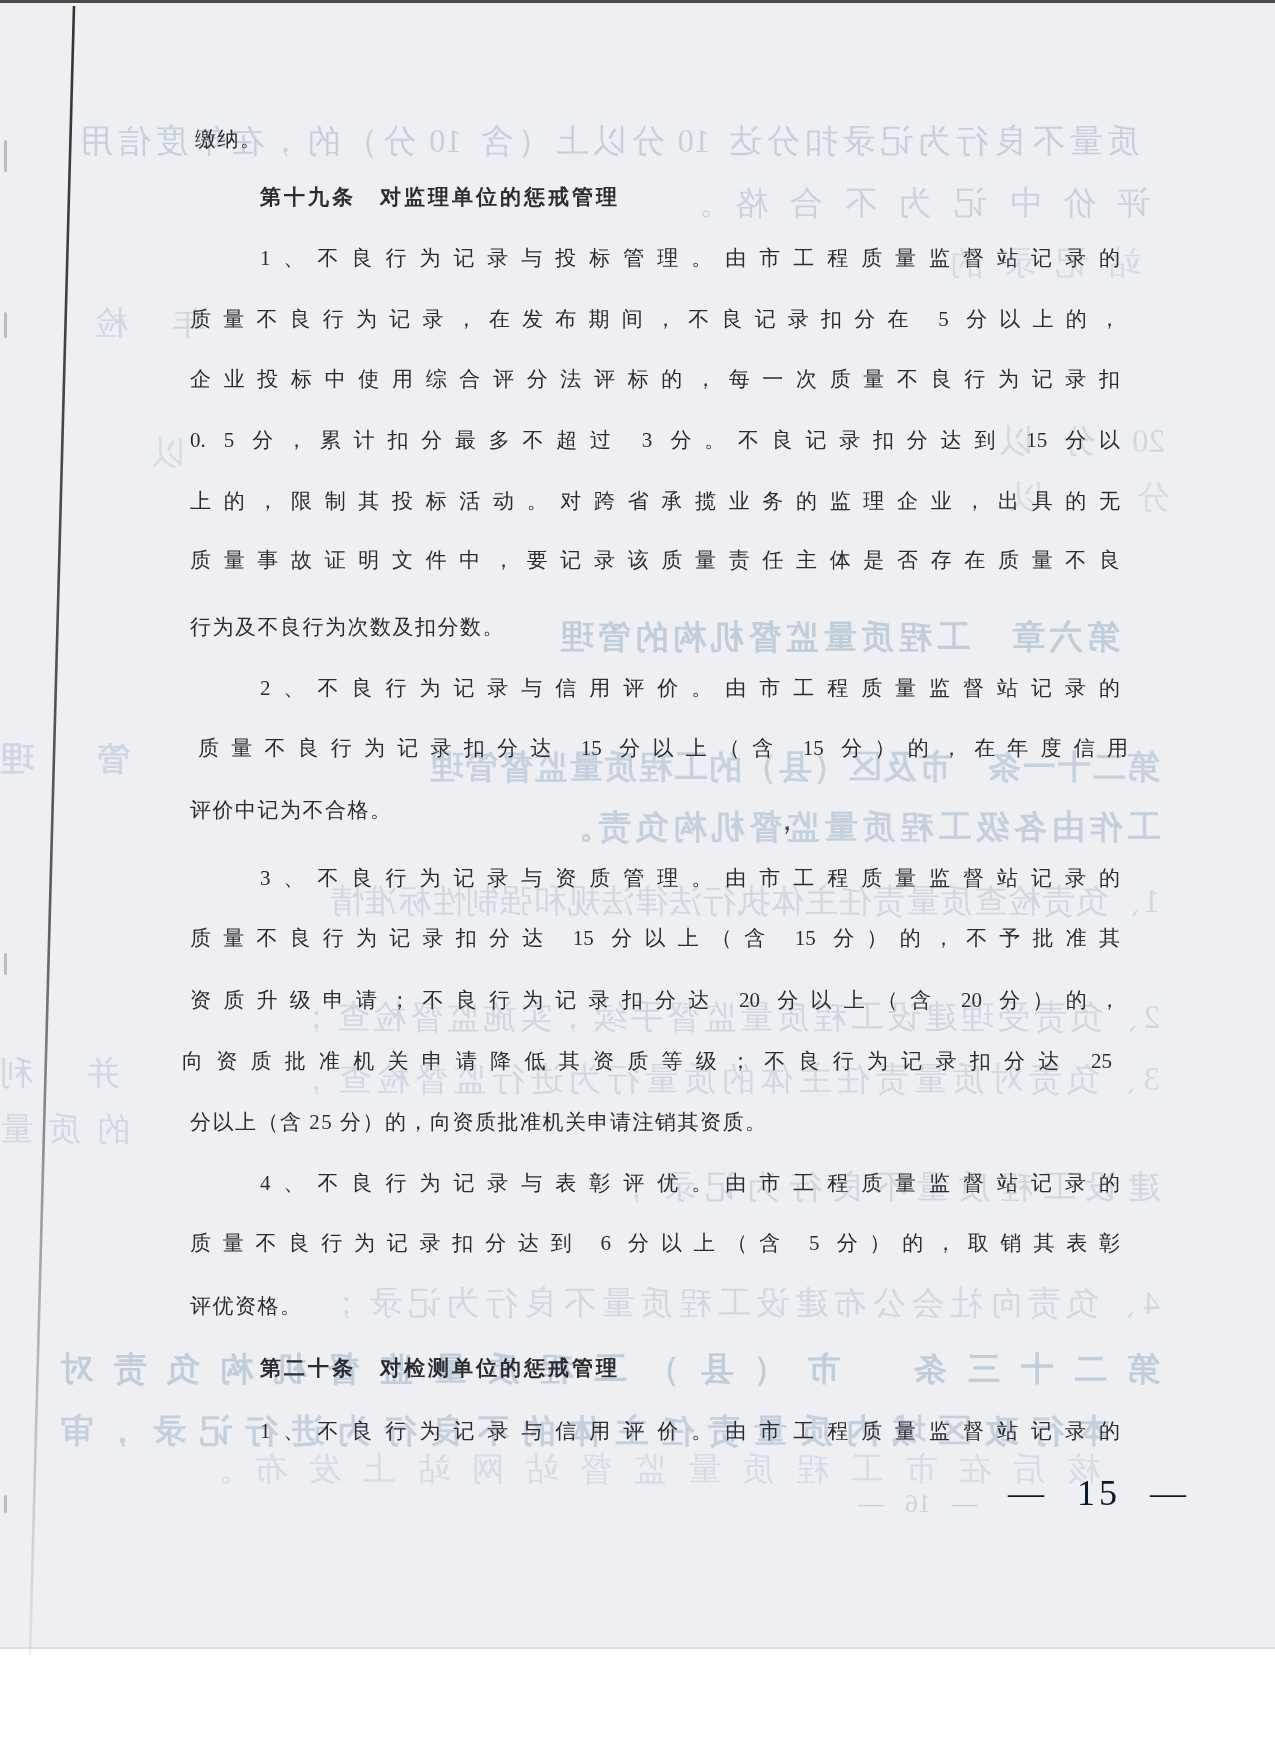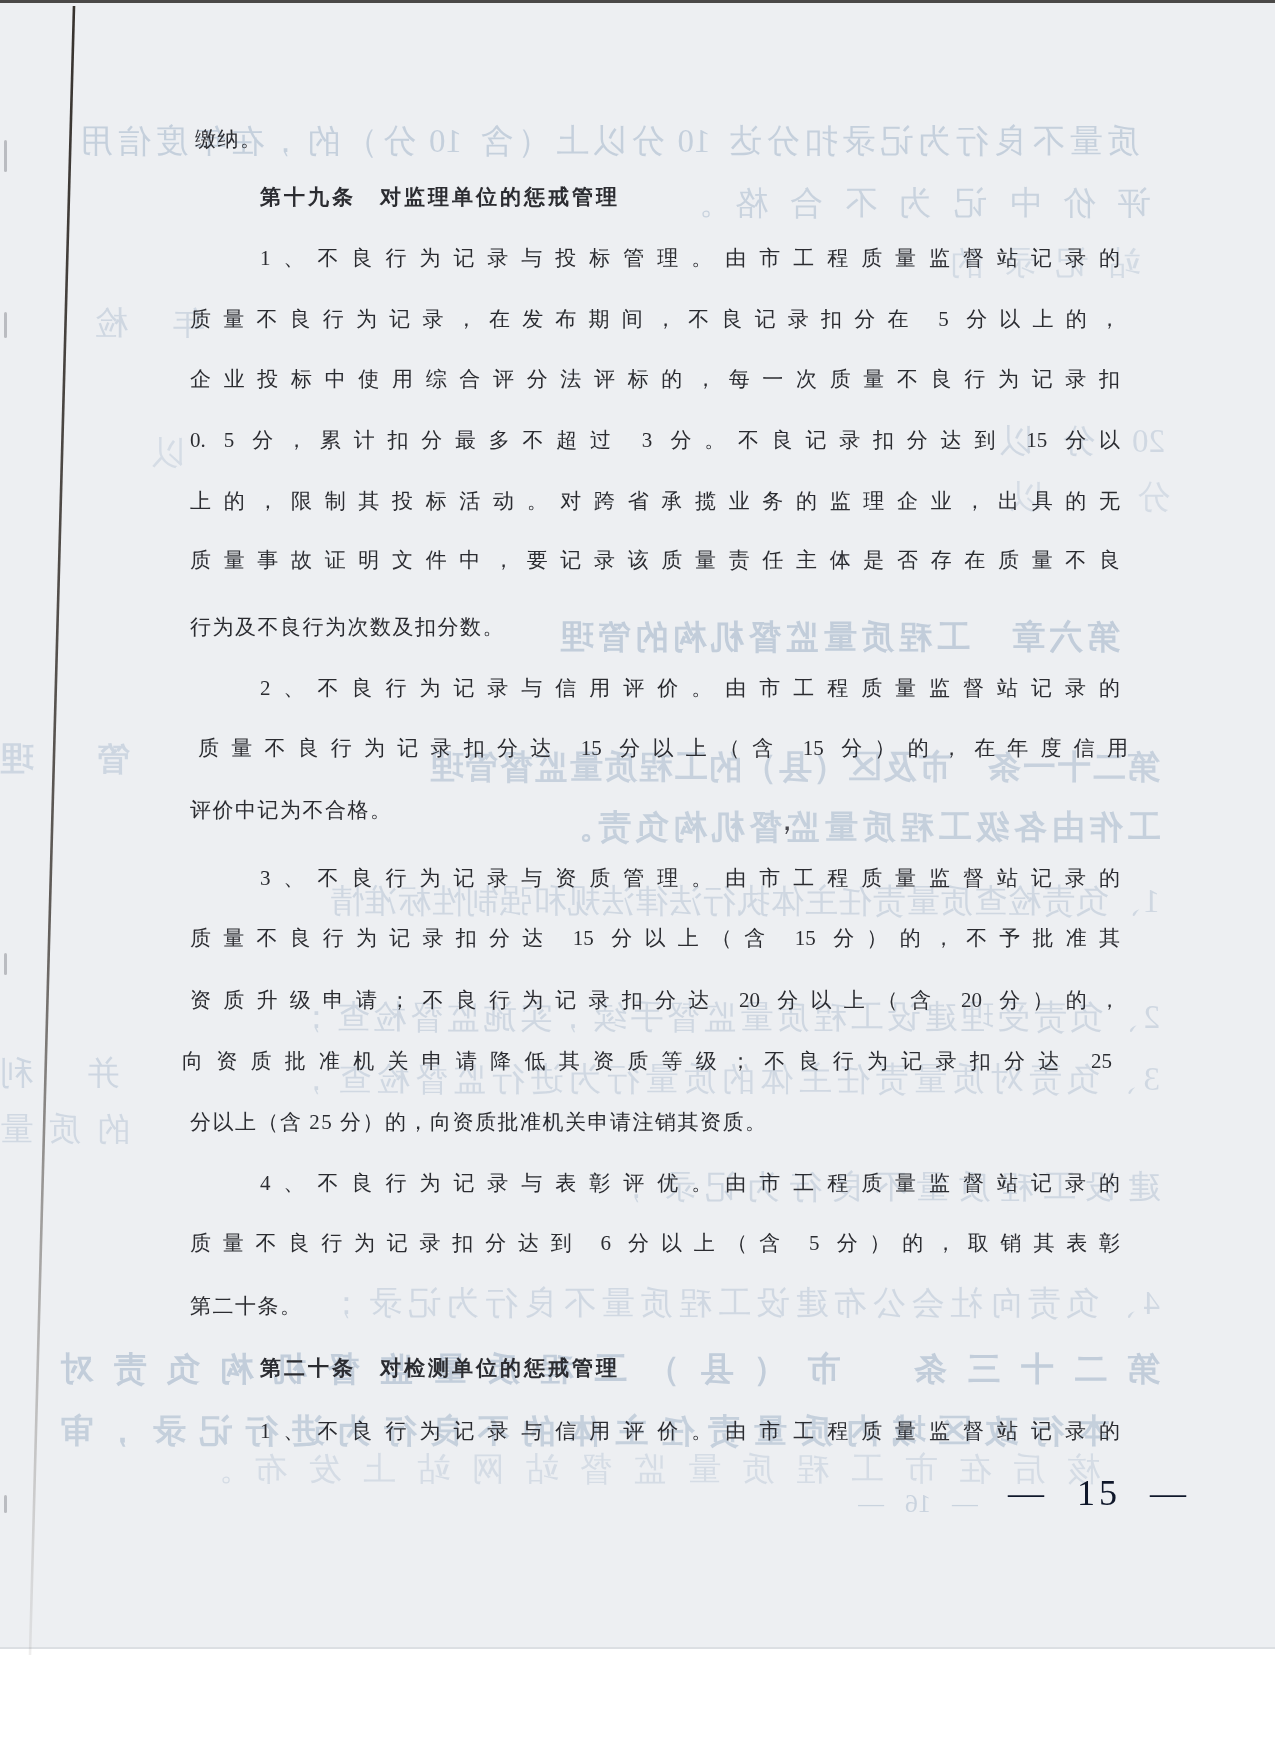--- a/index.html
+++ b/index.html
@@ -145,21 +145,21 @@
       <div class="line justify" style="left: 260px; top: 668px; width: 860px;">2、不良行为记录与信用评价。由市工程质量监督站记录的</div>
       <div class="line justify" style="left: 198px; top: 728px; width: 930px;">质量不良行为记录扣分达 15 分以上（含 15 分）的，在年度信用</div>
       <div class="line" style="left: 190px; top: 790px;">评价中记为不合格。</div>
       <div class="line justify" style="left: 260px; top: 858px; width: 860px;">3、不良行为记录与资质管理。由市工程质量监督站记录的</div>
       <div class="line justify" style="left: 190px; top: 918px; width: 930px;">质量不良行为记录扣分达 15 分以上（含 15 分）的，不予批准其</div>
       <div class="line justify" style="left: 190px; top: 980px; width: 930px;">资质升级申请；不良行为记录扣分达 20 分以上（含 20 分）的，</div>
       <div class="line justify" style="left: 182px; top: 1041px; width: 930px;">向资质批准机关申请降低其资质等级；不良行为记录扣分达 25</div>
       <div class="line" style="left: 190px; top: 1102px;">分以上（含 25 分）的，向资质批准机关申请注销其资质。</div>
       <div class="line justify" style="left: 260px; top: 1163px; width: 860px;">4、不良行为记录与表彰评优。由市工程质量监督站记录的</div>
       <div class="line justify" style="left: 190px; top: 1223px; width: 930px;">质量不良行为记录扣分达到 6 分以上（含 5 分）的，取销其表彰</div>
-      <div class="line" style="left: 190px; top: 1286px;">第二十条。</div>
+      <div class="line" style="left: 190px; top: 1286px;">评优资格。</div>
       <div class="line bold" style="left: 260px; top: 1348px;">第二十条　对检测单位的惩戒管理</div>
       <div class="line justify" style="left: 260px; top: 1411px; width: 860px;">1、不良行为记录与信用评价。由市工程质量监督站记录的</div>
     </div>
 
   <div class="pagenum">— 15 —</div>
 
   <div class="artifact-comma">，</div>
 
   <div>
       <div class="edge-tick" style="top: 140px; height: 32px;"></div>

